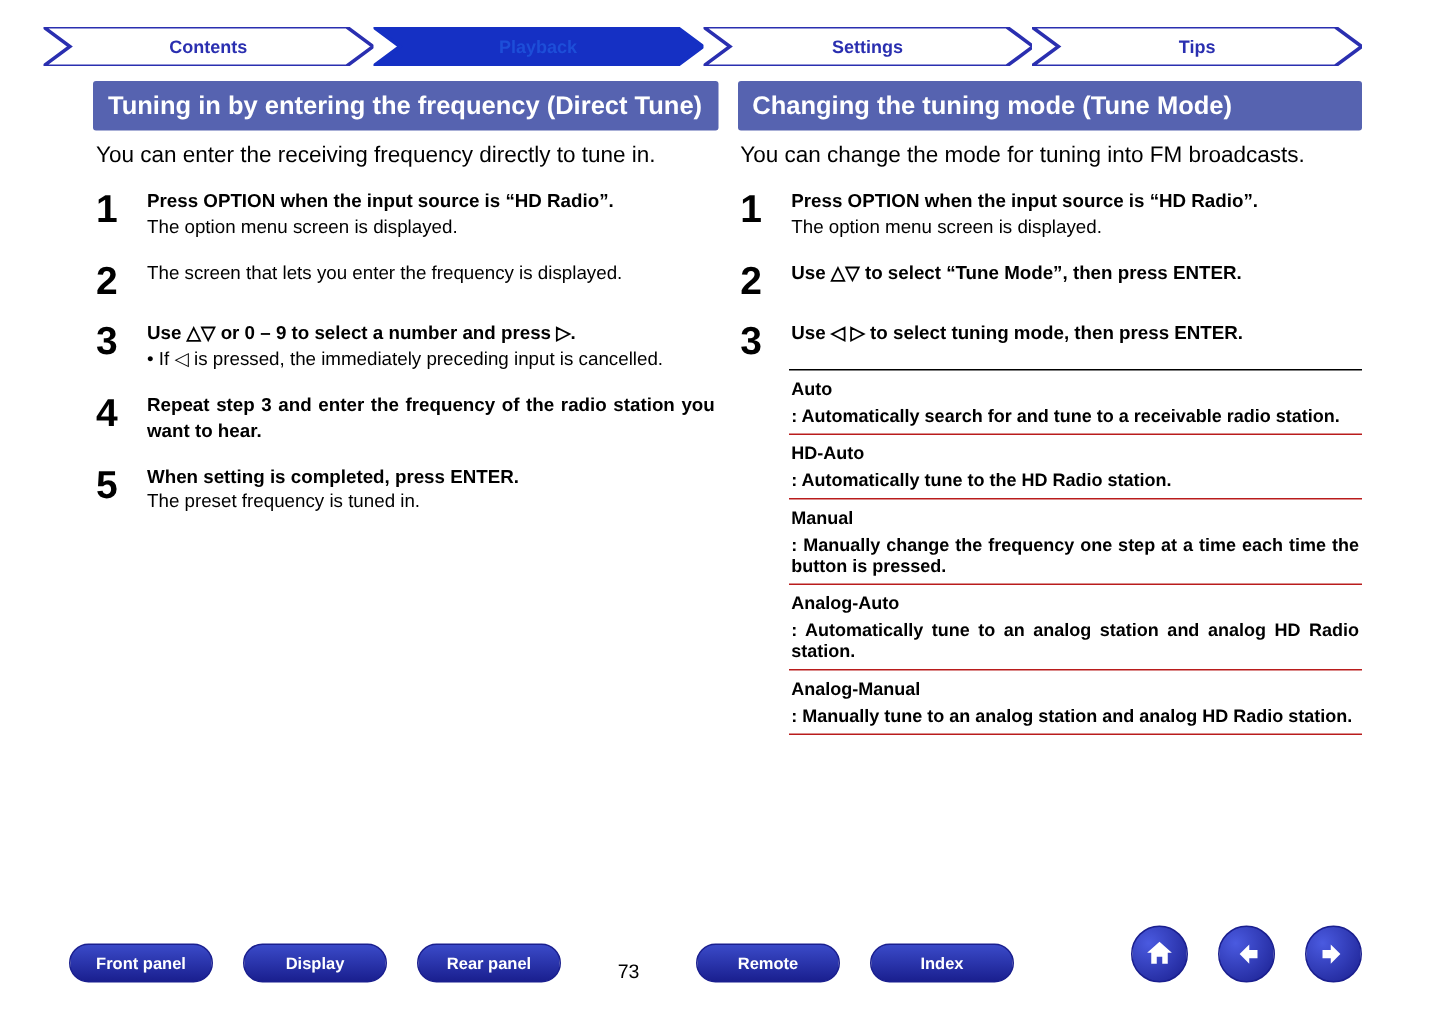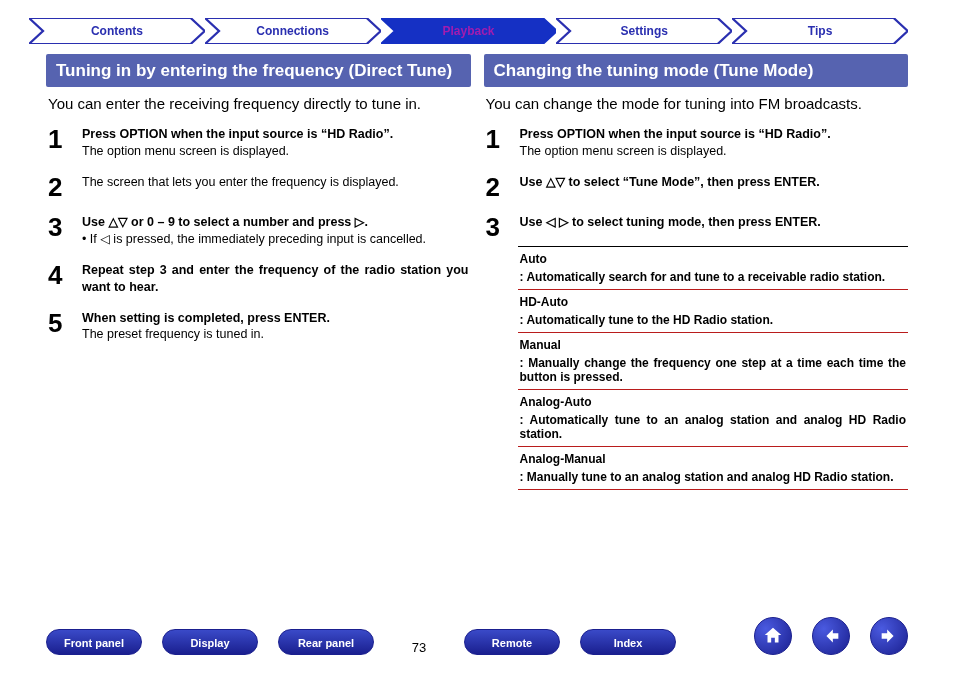--- a/index.html
+++ b/index.html
@@ -23,27 +23,28 @@
     position: relative;
     text-align: center;
     font-size: 12px;
     font-weight: bold;
     line-height: 26px;
     color: #2a2fb0;
     cursor: pointer;
   }
   .tab svg { position: absolute; inset: 0; width: 100%; height: 100%; }
   .tab span { position: relative; z-index: 2; }
-  .tab.active { color: #a21caf; }
+  .tab.active { color: #1d4ed8; }
 
   
   .columns {
     display: flex;
     padding: 10px 46px 0 46px;
     gap: 13px;
+    margin-left: 16px;
   }
   .col { flex: 1; min-width: 0; }
 
   .section-header {
     background: #5663b0;
     color: #fff;
     font-weight: bold;
     font-size: 17px;
     padding: 6px 10px 6px 10px;
     line-height: 1.25;
@@ -128,26 +129,20 @@
 </head>
 <body>
 
 <div class="top-tabs">
 
   <div class="tab">
     <svg viewBox="0 0 150 26" preserveAspectRatio="none">
         <polygon points="0,0 138,0 150,13 138,26 0,26 12,13" fill="#fff" stroke="#2a2fb0" stroke-width="2"></polygon>
       </svg>
     <span>Contents</span>
-  </div>
-  <div class="tab">
-    <svg viewBox="0 0 150 26" preserveAspectRatio="none">
-        <polygon points="0,0 138,0 150,13 138,26 0,26 12,13" fill="#fff" stroke="#2a2fb0" stroke-width="2"></polygon>
-      </svg>
-    <span>Connections</span>
   </div>
   <div class="tab active">
     <svg viewBox="0 0 150 26" preserveAspectRatio="none">
         <polygon points="0,0 138,0 150,13 138,26 0,26 12,13" fill="#1530c4" stroke="#1530c4" stroke-width="2"></polygon>
       </svg>
     <span>Playback</span>
   </div>
   <div class="tab">
     <svg viewBox="0 0 150 26" preserveAspectRatio="none">
         <polygon points="0,0 138,0 150,13 138,26 0,26 12,13" fill="#fff" stroke="#2a2fb0" stroke-width="2"></polygon>

